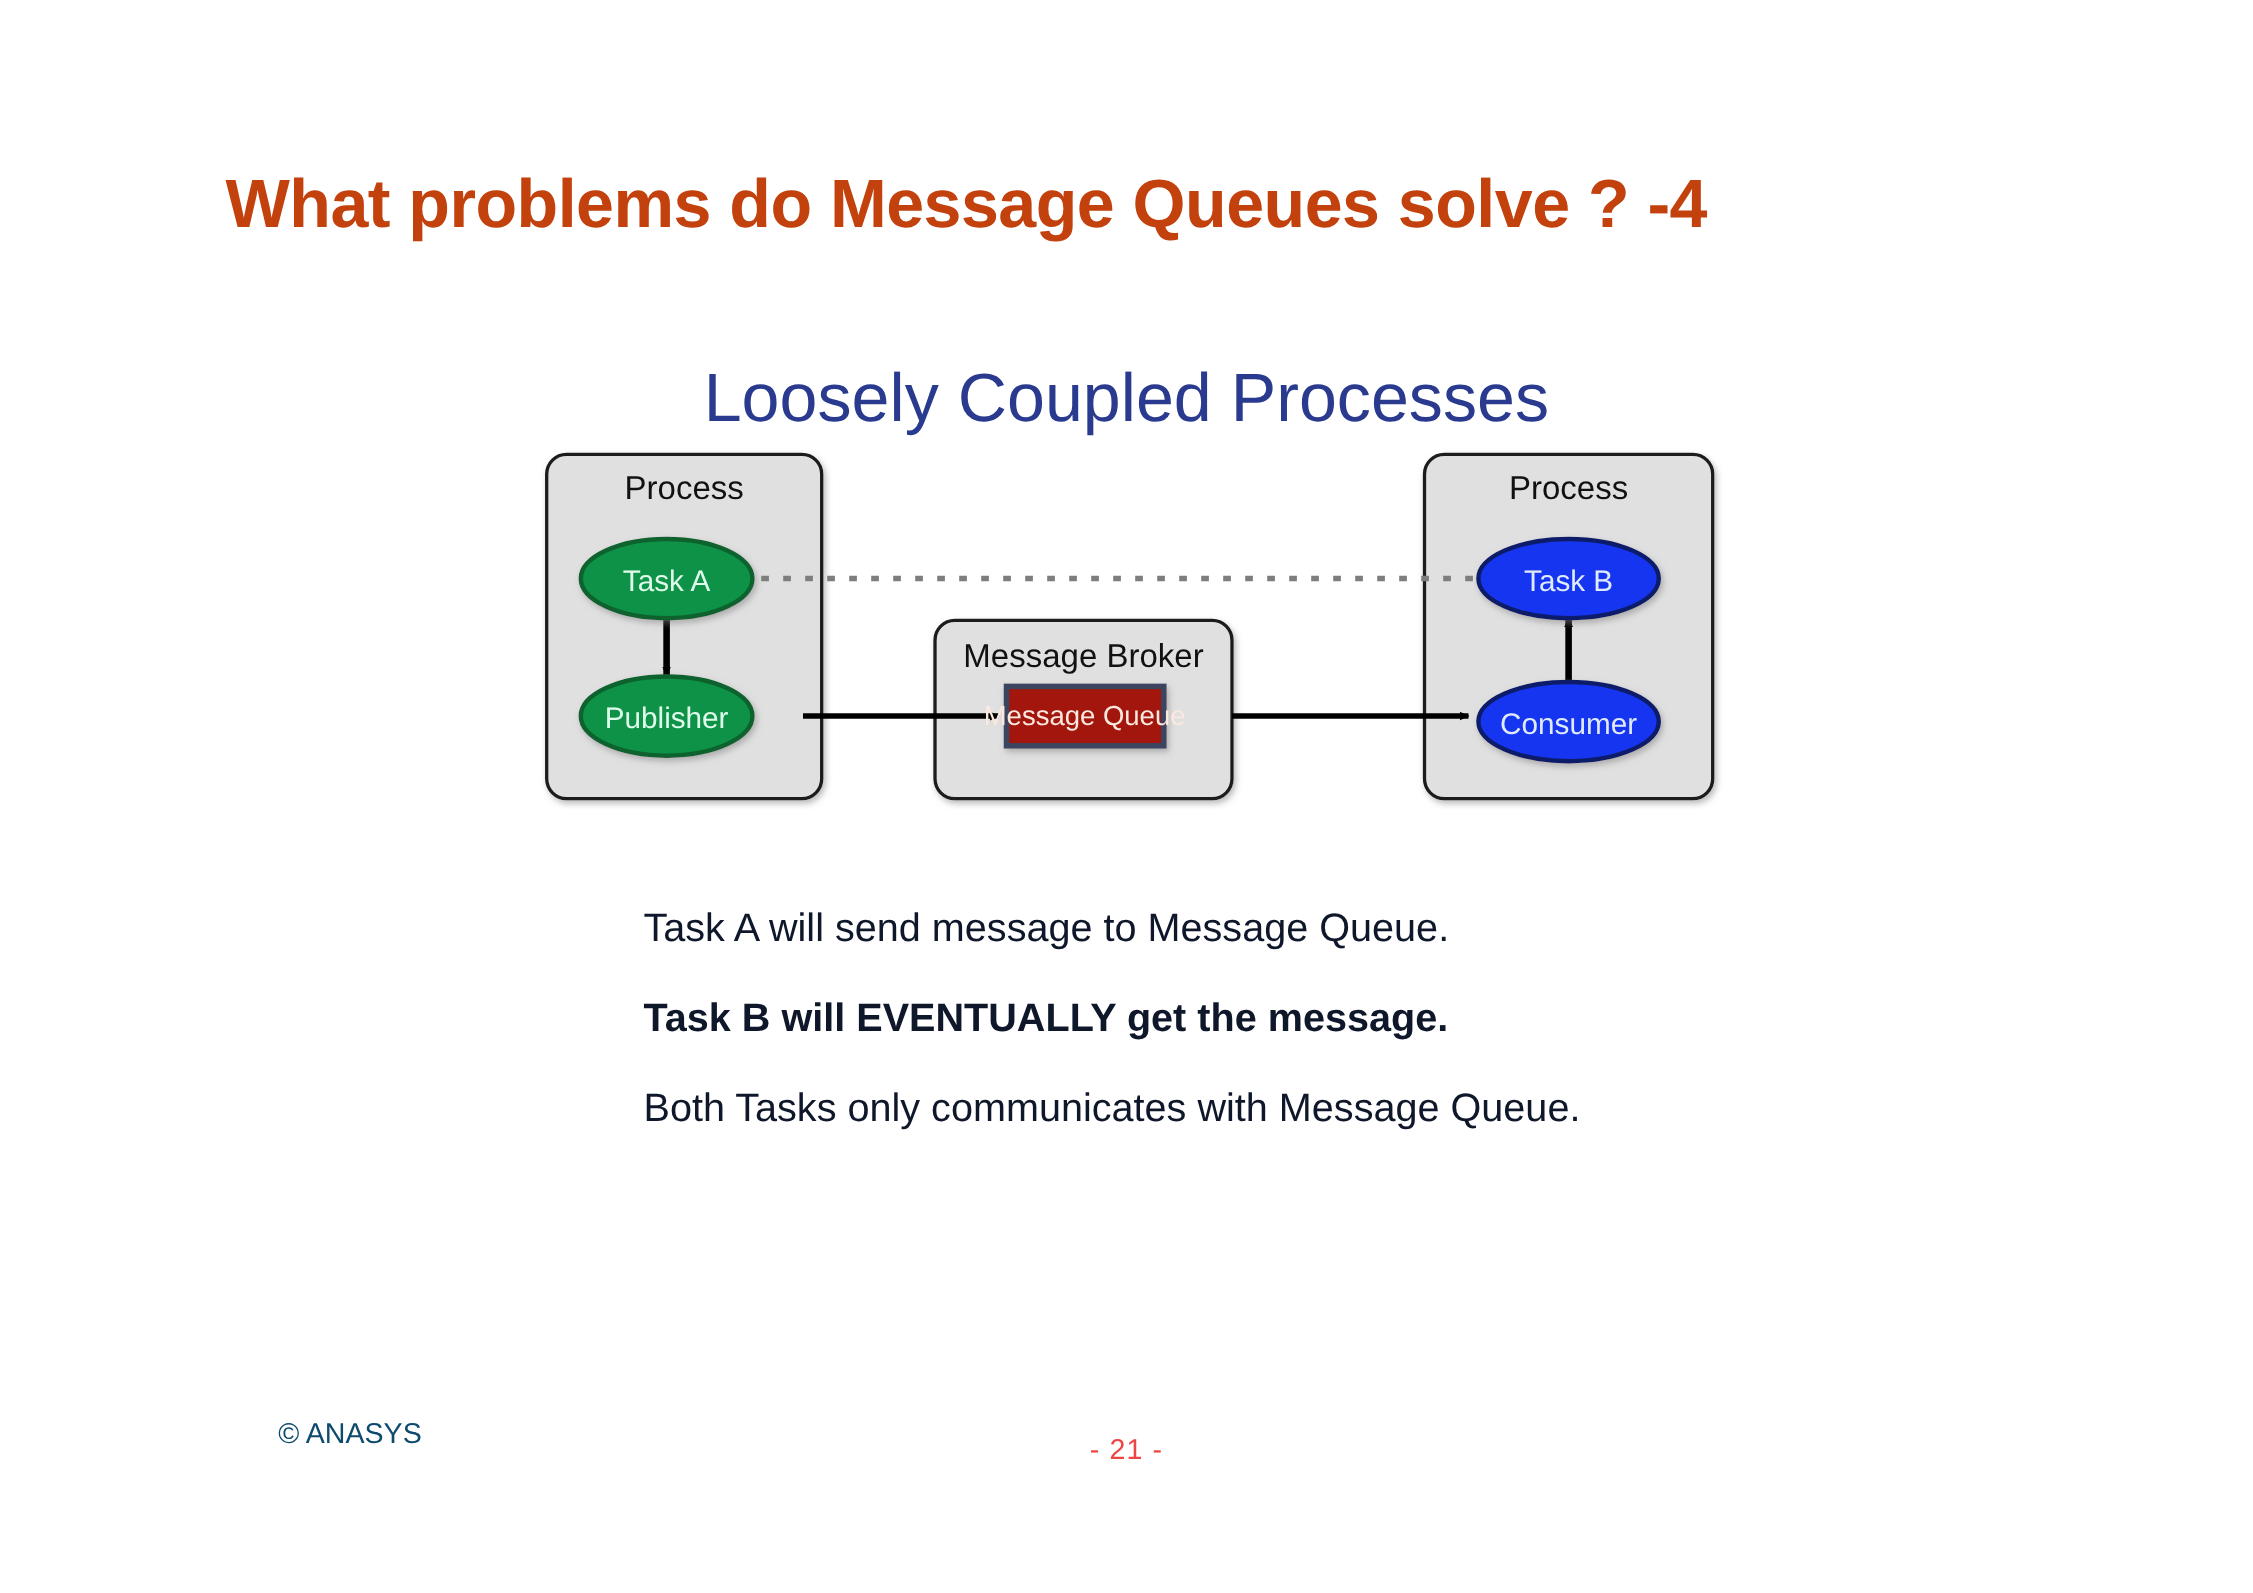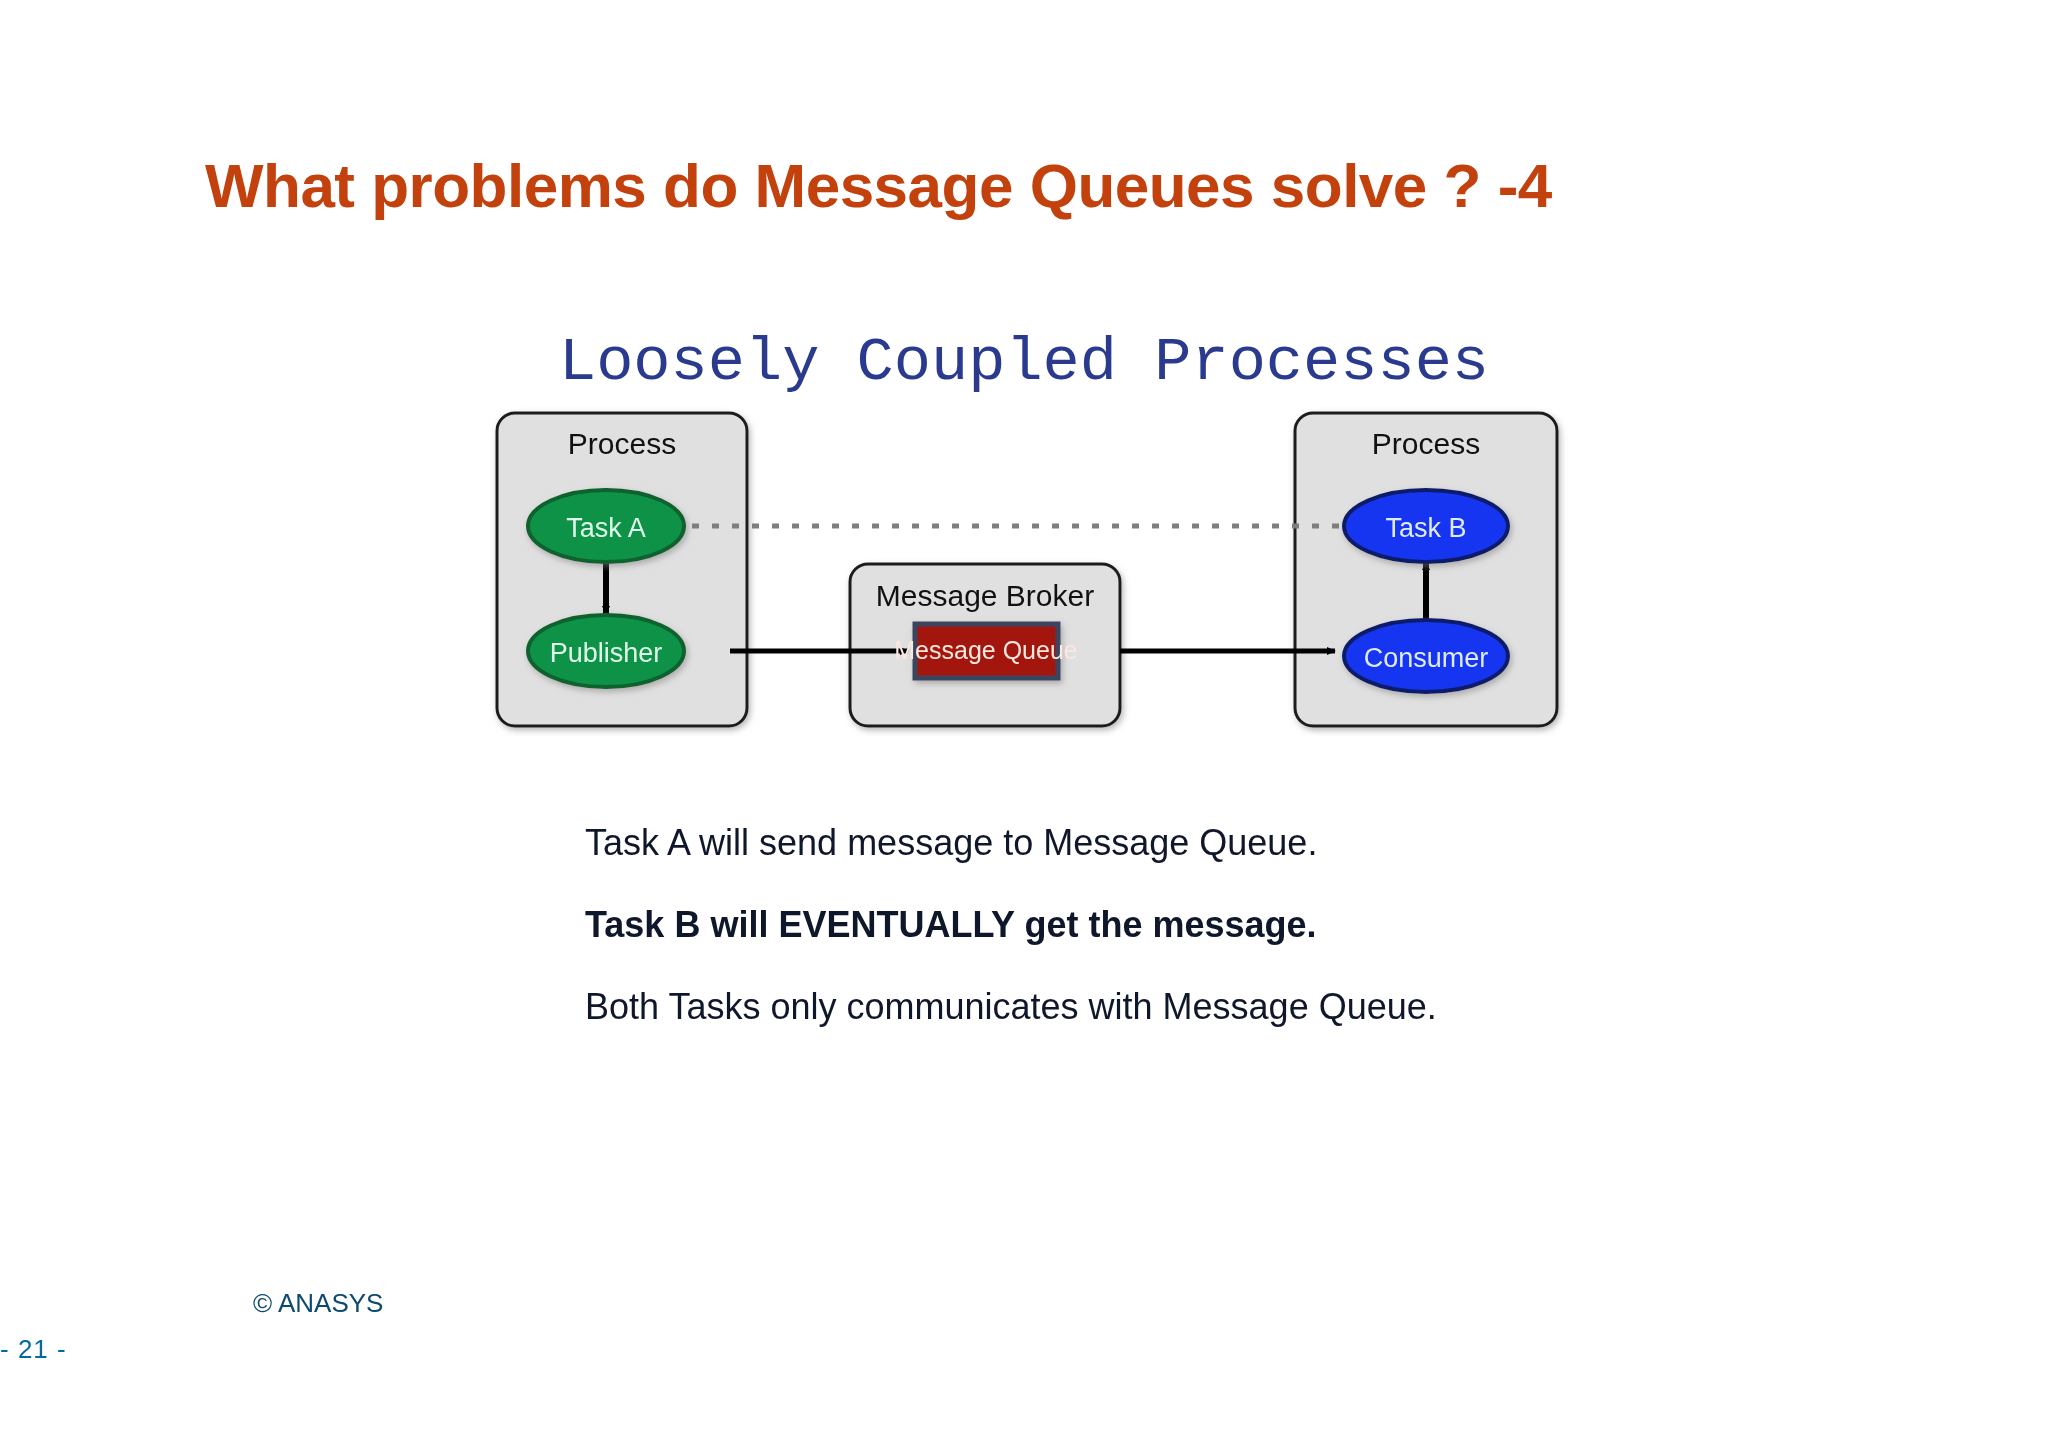--- a/index.html
+++ b/index.html
@@ -32,21 +32,20 @@
   
   #slide-subtitle {
     position: absolute;
     left: 0;
     top: 327px;
     width: 2048px;
     text-align: center;
     font-size: 62px;
     color: #2A3B8F;
     letter-spacing: 0px;
-    font-family: Liberation Mono, monospace;
   }
 
   
   #diagram {
     position: absolute;
     left: 490px;
     top: 406px;
     width: 1090px;
     height: 330px;
   }
@@ -71,24 +70,24 @@
     top: 1288px;
     font-size: 26px;
     color: #0c4a6e;
     white-space: nowrap;
   }
   #footer-page {
     position: absolute;
     left: 0;
     top: 1302px;
     width: 2048px;
+    text-align: center;
     font-size: 26px;
-    color: #0369a1;
+    color: #ef4444;
     letter-spacing: 1px;
-    margin-top: 32px;
   }
 </style>
 </head>
 <body>
 
 <div id="slide-title">What problems do Message Queues solve ? -4</div>
 
 <div id="slide-subtitle">Loosely Coupled Processes</div>
 
 <div id="diagram">

